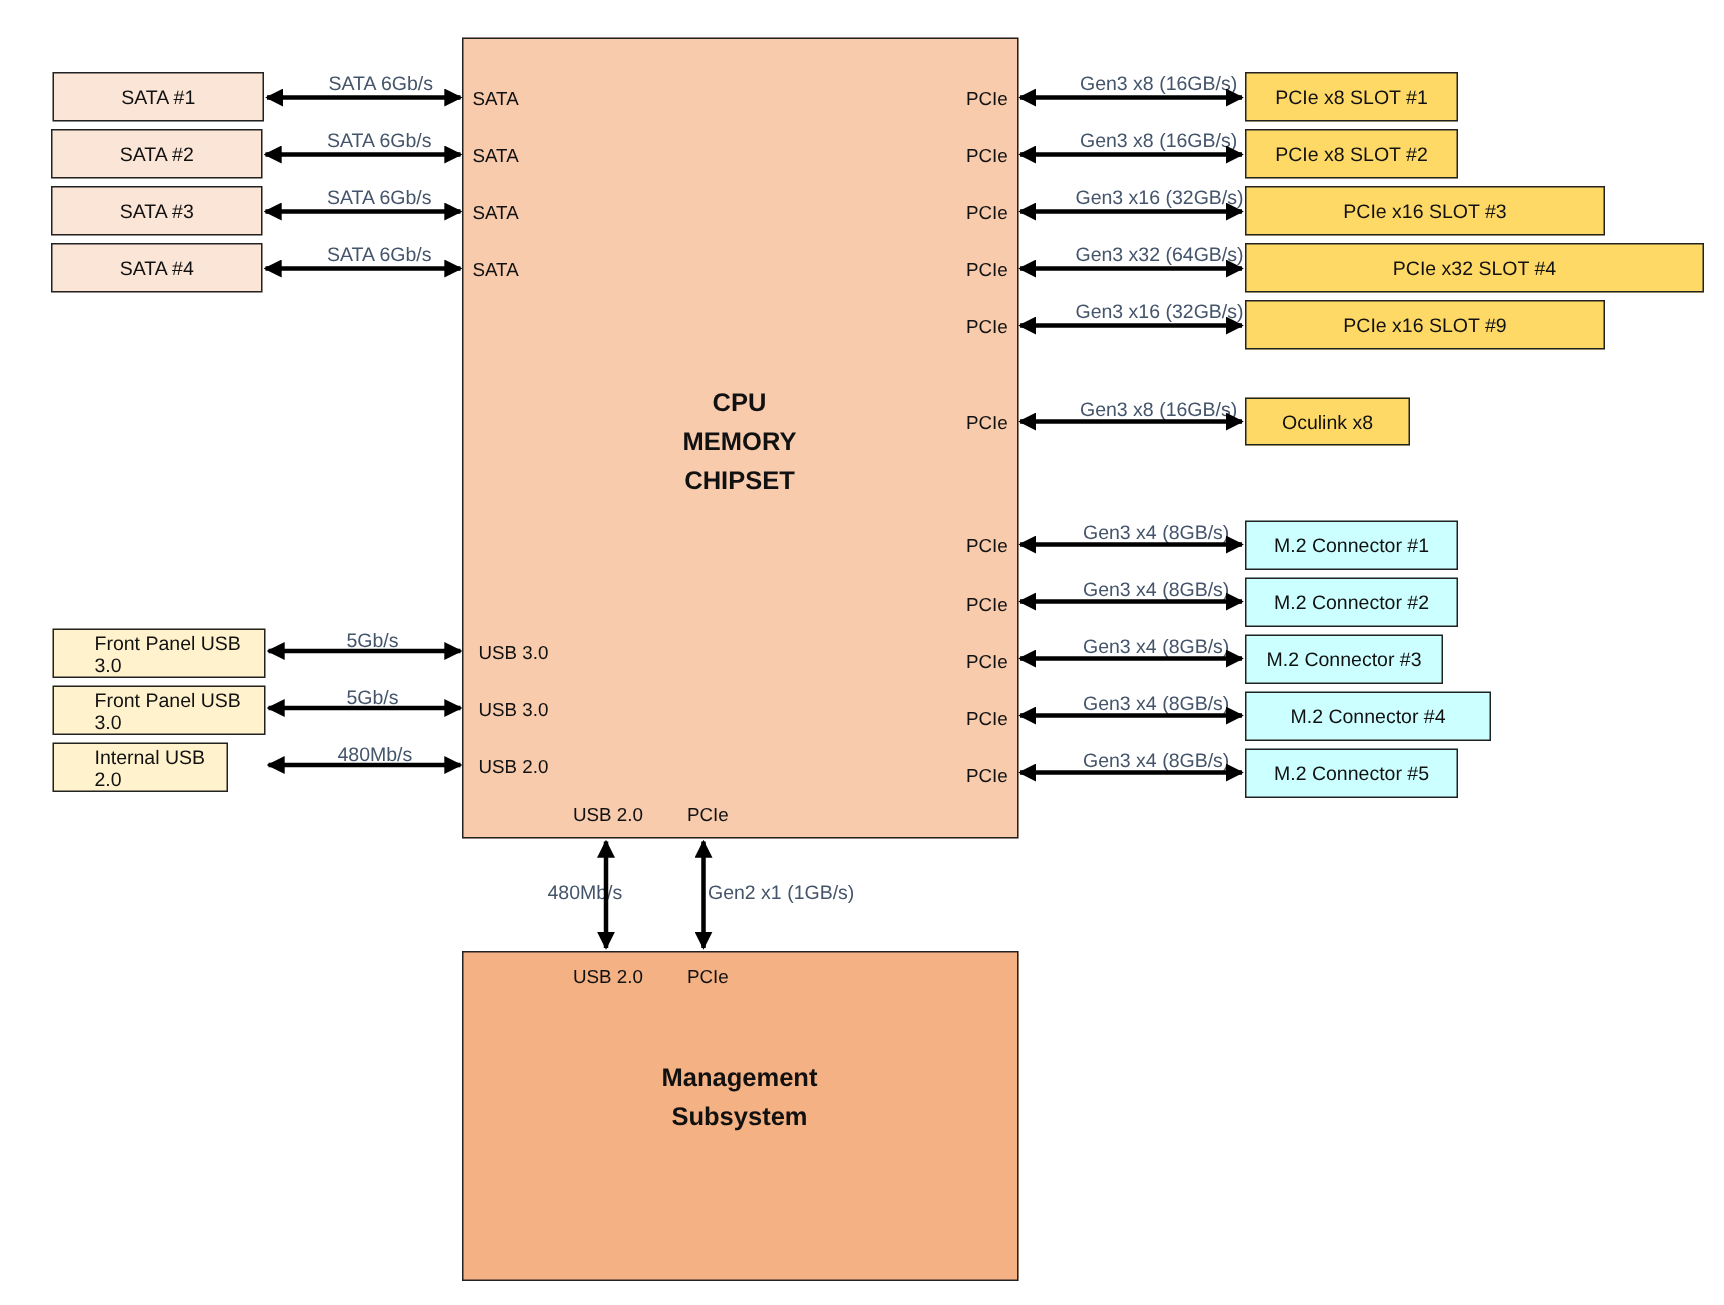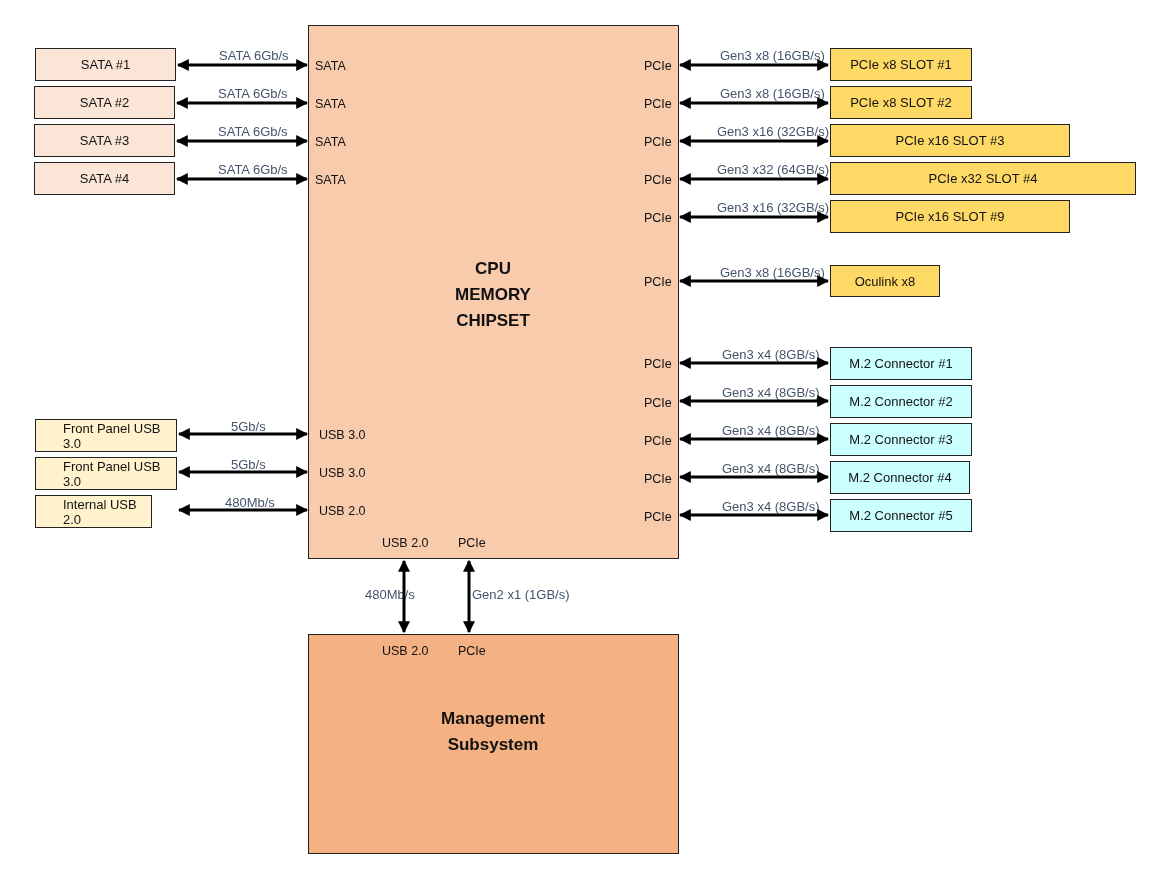--- a/index.html
+++ b/index.html
@@ -82,22 +82,22 @@
 <span class="port" style="left:644px; top:135px;">PCIe</span>
 <span class="port" style="left:644px; top:173px;">PCIe</span>
 <span class="port" style="left:644px; top:211px;">PCIe</span>
 
 <div class="box pcie-slot" style="left:830px; top:265px; width:110px; height:32px;">Oculink x8</div>
 <span class="speed" style="left:720px; top:265px;">Gen3 x8 (16GB/s)</span>
 <span class="port" style="left:644px; top:275px;">PCIe</span>
 
 <div class="box m2" style="left:830px; top:347px; width:142px; height:33px;">M.2 Connector #1</div>
 <div class="box m2" style="left:830px; top:385px; width:142px; height:33px;">M.2 Connector #2</div>
-<div class="box m2" style="left:830px; top:423px; width:142px; height:33px;">M.2 Connector #3</div>
-<div class="box m2" style="left:830px; top:461px; width:140px; height:33px;">M.2 Connector #4</div>
+<div class="box m2" style="left:830px; top:423px; width:132px; height:33px;">M.2 Connector #3</div>
+<div class="box m2" style="left:830px; top:461px; width:164px; height:33px;">M.2 Connector #4</div>
 <div class="box m2" style="left:830px; top:499px; width:142px; height:33px;">M.2 Connector #5</div>
 
 <span class="speed" style="left:722px; top:347px;">Gen3 x4 (8GB/s)</span>
 <span class="speed" style="left:722px; top:385px;">Gen3 x4 (8GB/s)</span>
 <span class="speed" style="left:722px; top:423px;">Gen3 x4 (8GB/s)</span>
 <span class="speed" style="left:722px; top:461px;">Gen3 x4 (8GB/s)</span>
 <span class="speed" style="left:722px; top:499px;">Gen3 x4 (8GB/s)</span>
 
 <span class="port" style="left:644px; top:357px;">PCIe</span>
 <span class="port" style="left:644px; top:396px;">PCIe</span>

